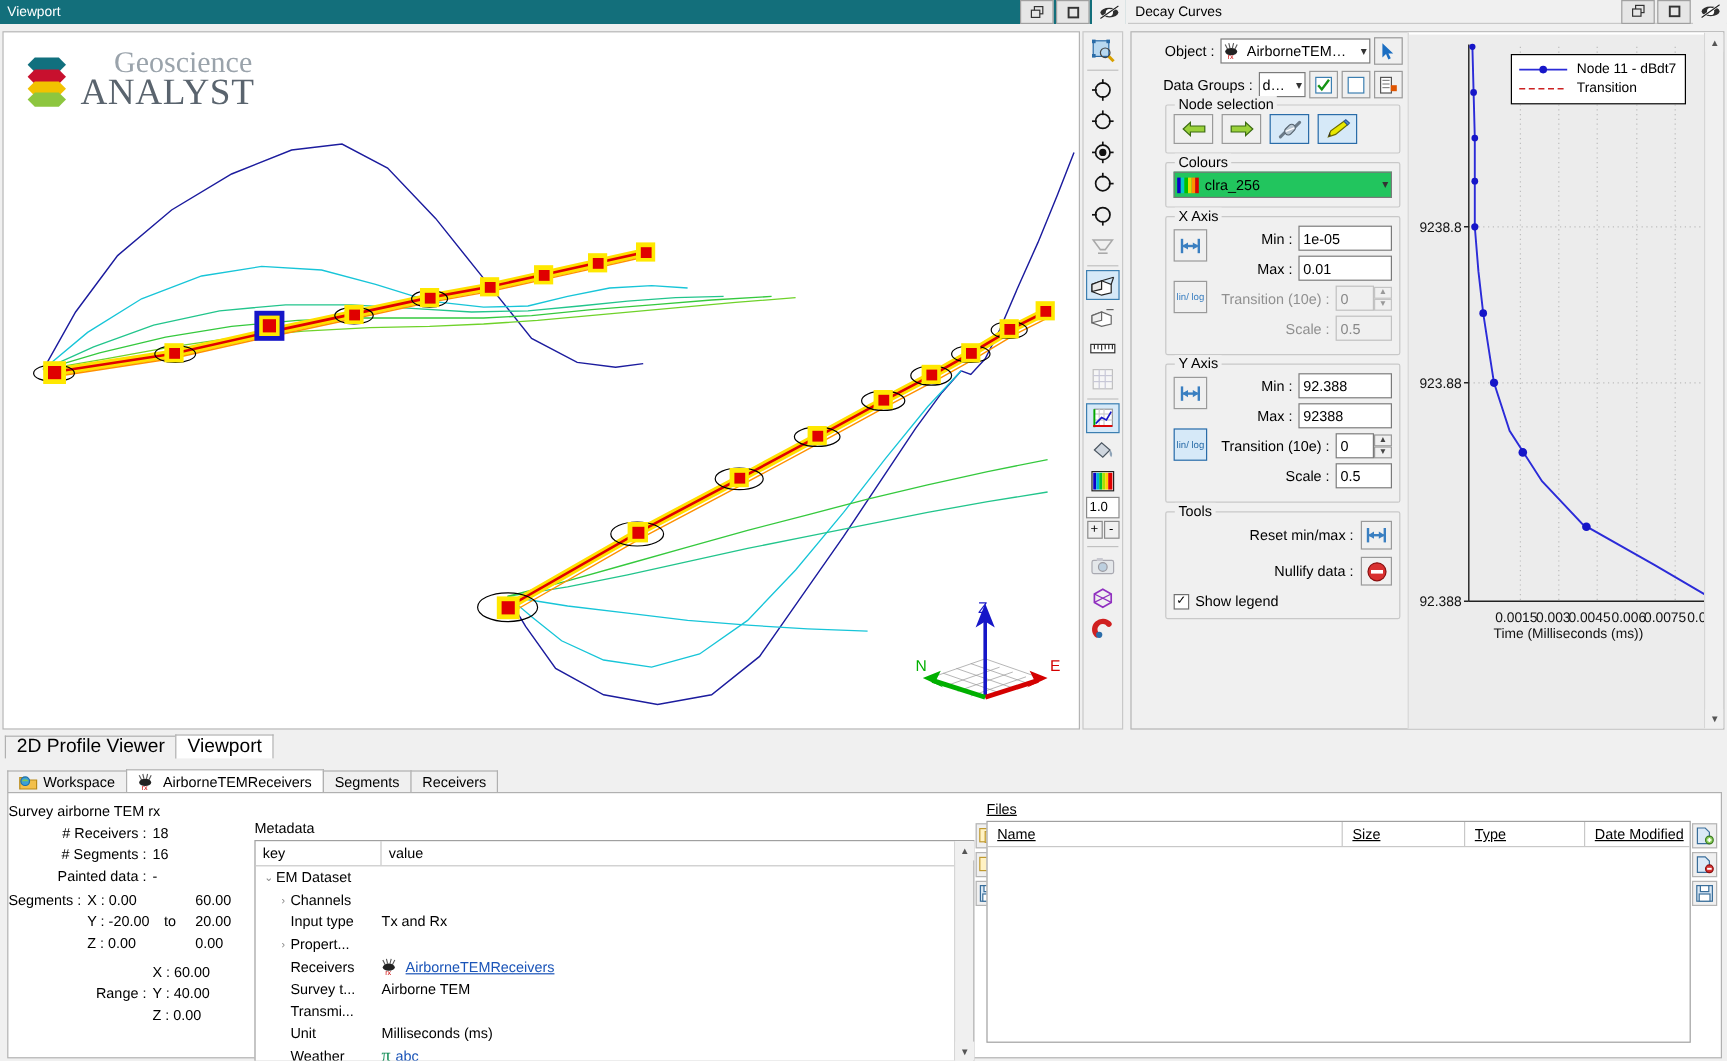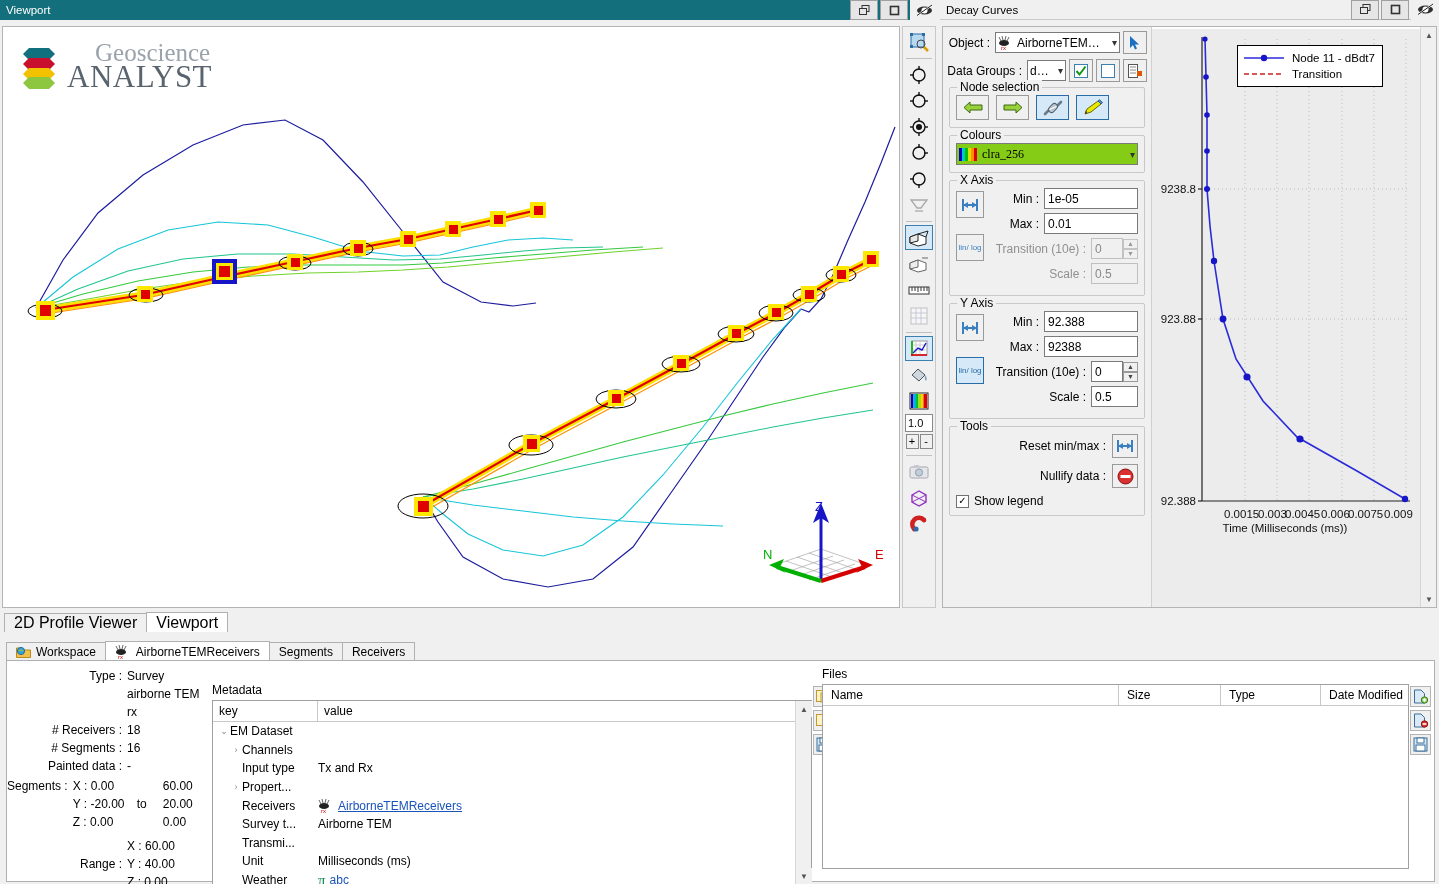--- a/index.html
+++ b/index.html
@@ -63,21 +63,21 @@
     font-size:11px; line-height:13px; text-align:center;
   }
 
   
   #decay-dock {
     position:absolute; left:940px; top:0; width:499px; height:610px;
     background:#f0f0f0;
   }
   #decay-body {
     position:absolute; left:2px; top:26px; right:2px; bottom:2px;
-    background:#f0f0f0; border:1px solid #b4b4b4; display:flex;
+    background:#f0f0f0; border:1px solid #b4b4b4; display:flex;padding-left:22px;
   }
   #decay-controls { width:208px; padding:4px 4px 0 4px; }
   .row { display:flex; align-items:center; margin-bottom:5px; }
   .row .lbl { text-align:right; padding-right:5px; white-space:nowrap; }
   .combo {
     flex:1; height:21px; background:#fff; border:1px solid #7a7a7a;
     display:flex; align-items:center; padding:0 2px; position:relative;
     font-size:12px; min-width:0;
   }
   .combo .txt { overflow:hidden; white-space:nowrap; text-overflow:ellipsis; flex:1; }
@@ -103,21 +103,21 @@
   .axisgrid { display:flex; align-items:flex-start; }
   .axisgrid .leftbtns { width:34px; display:flex; flex-direction:column; gap:16px; padding-top:3px; }
   .axisgrid .fields { flex:1; }
   .frow { display:flex; align-items:center; margin-bottom:4px; justify-content:flex-end; }
   .frow .fl { padding-right:5px; white-space:nowrap; }
   .frow .fl.dim { color:#909090; }
   .inp {
     height:21px; background:#fff; border:1px solid #7a7a7a;
     padding:0 3px; font-size:12px; display:flex; align-items:center;
   }
-  .inp.wide { width:94px; }
+  .inp.wide { width:78px; }
   .inp.small { width:32px; }
   .inp.dim { background:#f0f0f0; border-color:#c0c0c0; color:#888; }
   .spin { display:flex; flex-direction:column; margin-left:0; }
   .spin span {
     width:15px; height:10px; border:1px solid #9a9a9a; background:#f0f0f0;
     font-size:7px; line-height:8px; text-align:center; color:#444;
   }
   .spin.dim span { opacity:.5; }
   .trow { display:flex; align-items:center; margin-bottom:6px; }
   .trow .tl { flex:1; text-align:right; padding-right:6px; }
@@ -196,21 +196,21 @@
   .mrow .mk { width:105px; display:flex; align-items:center; white-space:nowrap; overflow:hidden; }
   .mrow .mv { flex:1; display:flex; align-items:center; gap:4px; white-space:nowrap; }
   .twisty { width:12px; text-align:center; color:#888; font-size:9px; }
   .lnk { color:#1a54b8; text-decoration:underline; }
   .sidebtns { position:absolute; width:22px; display:flex; flex-direction:column; gap:3px; }
   .sbtn {
     width:21px; height:21px; background:#f0f0f0; border:1px solid #b4b4b4;
     display:flex; align-items:center; justify-content:center;
   }
 
-  #files { flex:1; padding-top:6px; padding-left:10px; position:relative; }
+  #files { flex:1; padding-top:6px; padding-left:10px; position:relative;text-decoration:underline; }
   #files-table { height:185px; border:1px solid #a0a0a0; background:#fff; margin-right:25px; }
   .fhdr { display:flex; height:21px; border-bottom:1px solid #c8c8c8; font-size:12px; }
   .fhdr .c { padding:3px 0 0 8px; border-right:1px solid #c8c8c8; }
 
   svg { overflow:visible; }
 </style>
 </head>
 <body>
 
 <div class="app">
@@ -671,21 +671,21 @@
                   <polygon points="2,14 4,9 15,1 18,4 8,12" fill="#e8e800" stroke="#6a6a00"></polygon>
                   <polygon points="15,1 18,4 19.5,2.5 16.5,-0.2" fill="#5a8fd0" stroke="#2a5a9a"></polygon>
                   <polygon points="2,14 4,13 3,10" fill="#333"></polygon>
                 </svg>
             </div>
           </div>
         </div>
 
         <div class="group">
           <span class="legend">Colours</span>
-          <div class="combo" style="height:22px;background:#84cc16;font-family:Liberation Serif, serif;">
+          <div class="combo" style="height:22px;background:#22c55e;">
             <svg width="18" height="13" viewBox="0 0 18 13" style="margin-right:5px;flex:none;">
               <rect x="0" y="0" width="3" height="13" fill="#0a00c8"></rect>
                 <rect x="3" y="0" width="3" height="13" fill="#00c8c8"></rect>
               <rect x="6" y="0" width="3" height="13" fill="#00c000"></rect>
                 <rect x="9" y="0" width="3" height="13" fill="#d8e000"></rect>
               <rect x="12" y="0" width="3" height="13" fill="#ff9000"></rect>
                 <rect x="15" y="0" width="3" height="13" fill="#e00000"></rect>
             </svg>
             <span class="txt">clra_256</span>
             <span class="caret">▾</span>
@@ -914,21 +914,20 @@
       </div>
       <div class="otab">
         <span>Receivers</span>
       </div>
     </div>
 
     <div id="obj-panel">
 
       <div id="summary">
         <div class="srow">
-          <span class="sk">Type :</span>
           <span class="sv">Survey airborne TEM rx</span>
         </div>
         <div class="srow">
           <span class="sk"># Receivers :</span>
           <span class="sv">18</span>
         </div>
         <div class="srow">
           <span class="sk"># Segments :</span>
           <span class="sv">16</span>
         </div>

